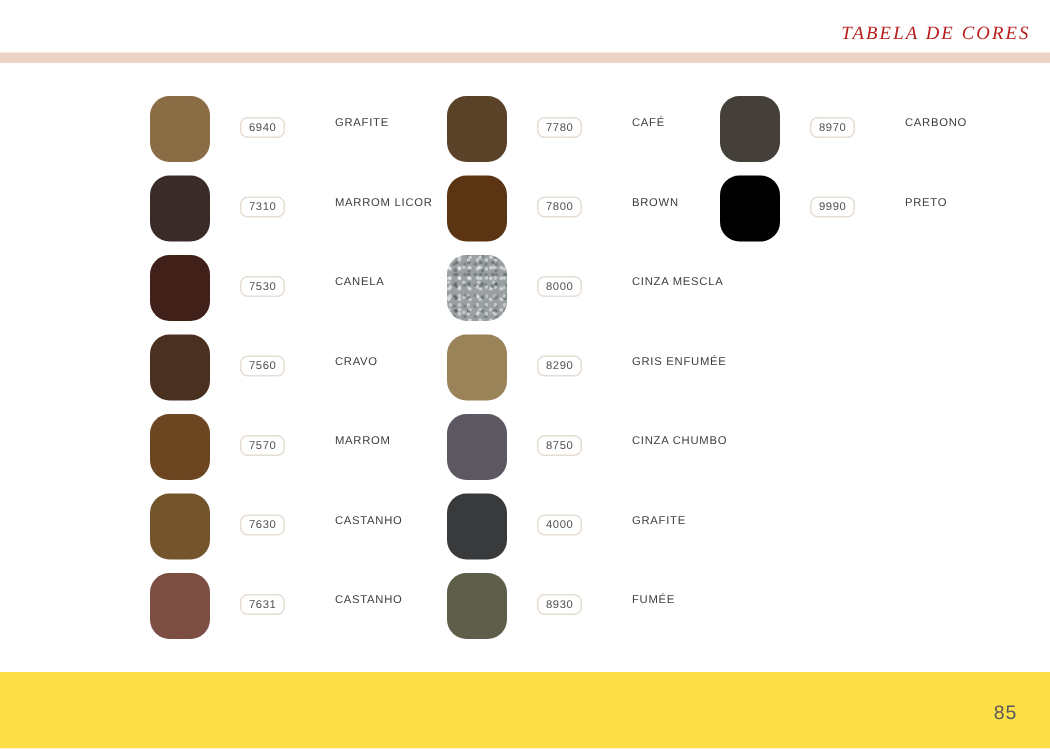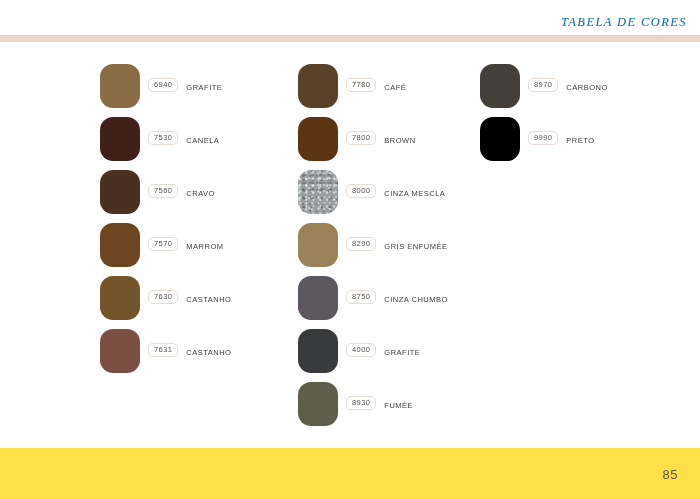--- a/index.html
+++ b/index.html
@@ -24,21 +24,21 @@
     height: 35px;
   }
   .header-title {
     position: absolute;
     right: 13px;
     top: 15px;
     font-family: "Liberation Serif", serif;
     font-style: italic;
     font-size: 12.5px;
     letter-spacing: 1.4px;
-    color: #0369a1;
+    color: #b91c1c;
     white-space: nowrap;
   }
   .header-rule {
     position: absolute;
     top: 35px;
     left: 0;
     width: 700px;
     height: 7px;
     background: #edd3c3;
   }
@@ -77,25 +77,26 @@
       radial-gradient(circle at 18% 22%, rgba(255,255,255,.55) 0 1px, transparent 1.4px),
       radial-gradient(circle at 62% 14%, rgba(60,70,75,.45) 0 1px, transparent 1.4px),
       radial-gradient(circle at 38% 55%, rgba(255,255,255,.45) 0 1px, transparent 1.4px),
       radial-gradient(circle at 82% 62%, rgba(60,70,75,.40) 0 1px, transparent 1.4px),
       radial-gradient(circle at 12% 82%, rgba(255,255,255,.40) 0 1px, transparent 1.4px),
       radial-gradient(circle at 70% 90%, rgba(60,70,75,.35) 0 1px, transparent 1.4px);
     background-size: 7px 7px, 9px 9px, 6px 6px, 8px 8px, 10px 10px, 7px 7px;
   }
   .swatch-meta {
     position: absolute;
-    left: 48px;
+    left: 60px;
     top: 20px;
     display: flex;
-    align-items: flex-end;
+    align-items: flex-start;
     white-space: nowrap;
+    gap: 25px;
   }
   .swatch-code {
     display: inline-block;
     border: 1px solid #e6ddd5;
     border-radius: 5px;
     padding: 2px 5px 2px 5px;
     font-size: 7.5px;
     letter-spacing: .4px;
     color: #54504d;
     background: #ffffff;
@@ -138,20 +139,27 @@
 <div class="palette">
   <div class="swatch-column col-1">
       <div class="swatch-row">
         <div class="swatch-chip" style="background-color: rgb(138, 109, 69);"></div>
         <div class="swatch-meta">
           <span class="swatch-code">6940</span>
           <span class="swatch-name">GRAFITE</span>
         </div>
       </div>
       <div class="swatch-row">
+        <div class="swatch-chip" style="background-color: rgb(58, 42, 40);"></div>
+        <div class="swatch-meta">
+          <span class="swatch-code">7310</span>
+          <span class="swatch-name">MARROM LICOR</span>
+        </div>
+      </div>
+      <div class="swatch-row">
         <div class="swatch-chip" style="background-color: rgb(66, 32, 26);"></div>
         <div class="swatch-meta">
           <span class="swatch-code">7530</span>
           <span class="swatch-name">CANELA</span>
         </div>
       </div>
       <div class="swatch-row">
         <div class="swatch-chip" style="background-color: rgb(74, 48, 32);"></div>
         <div class="swatch-meta">
           <span class="swatch-code">7560</span>

